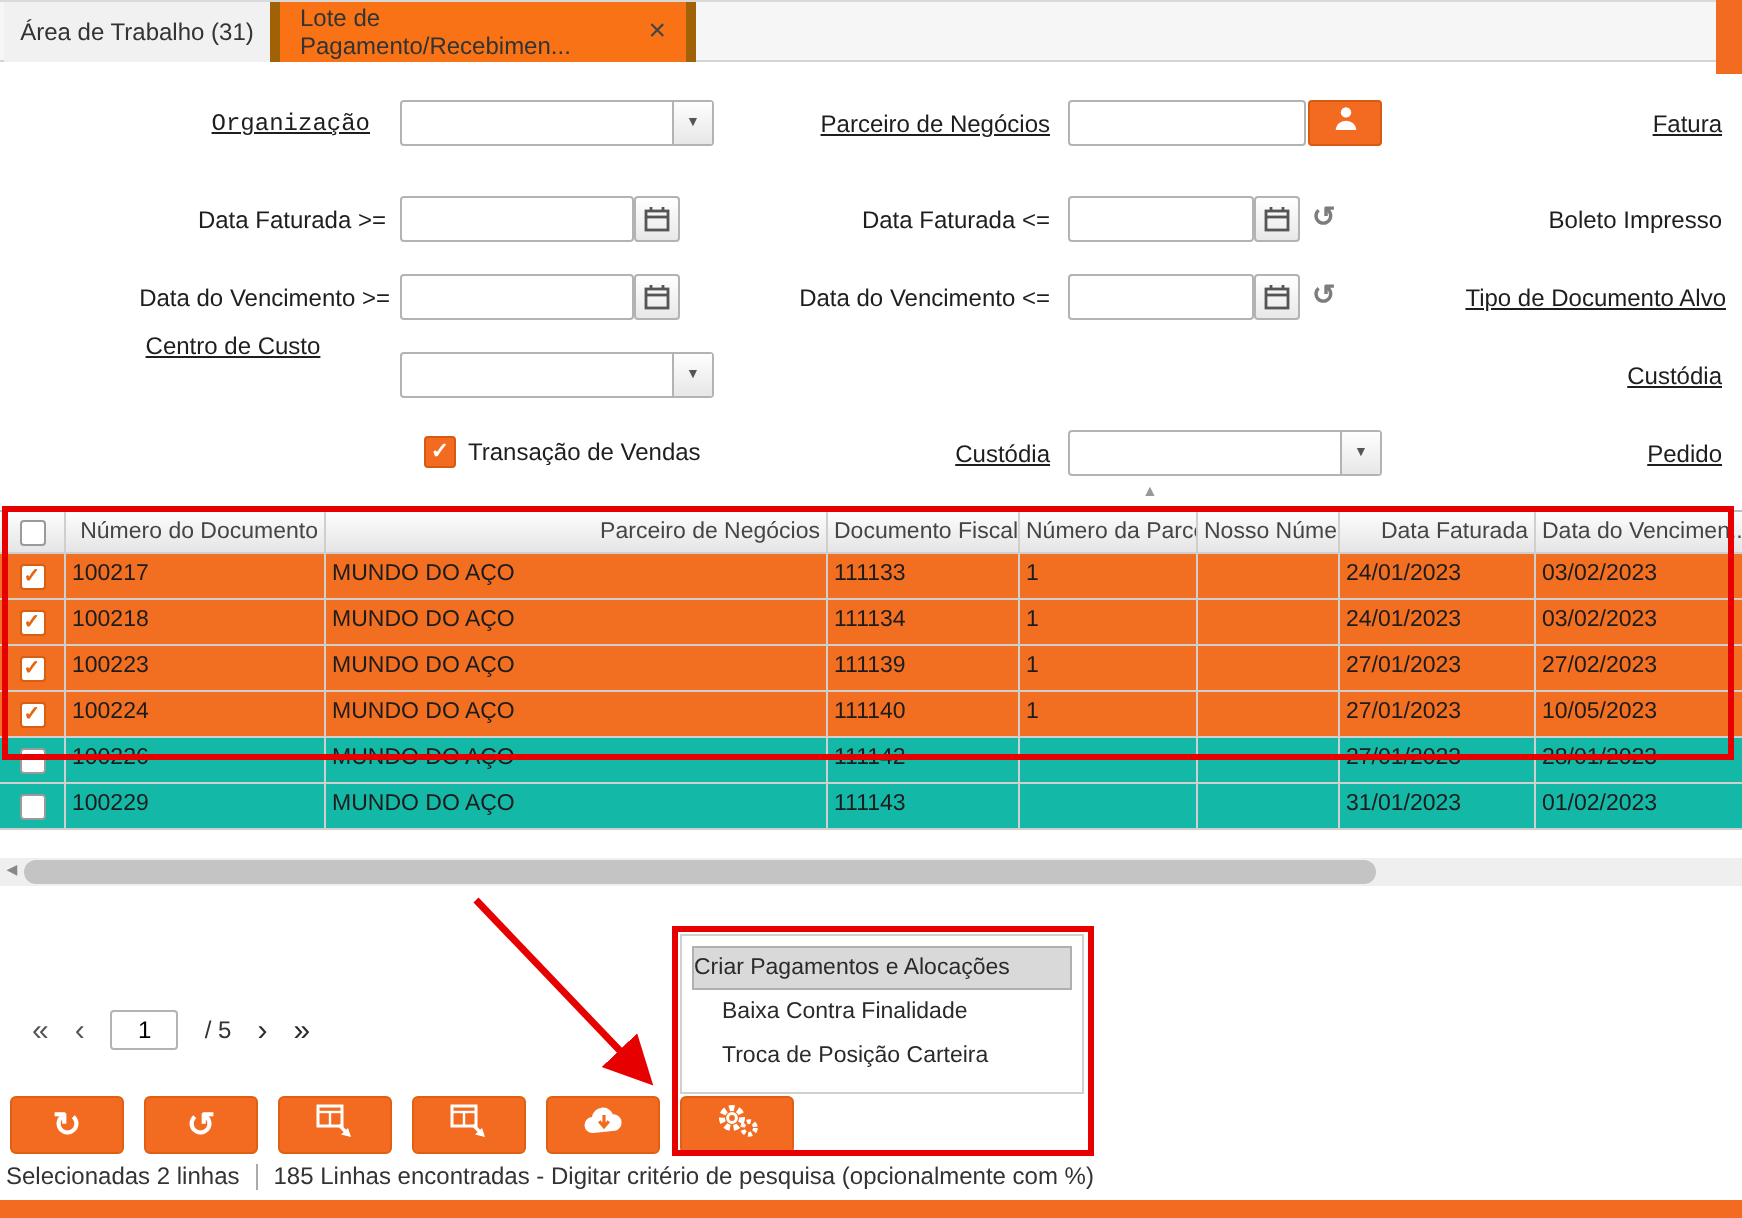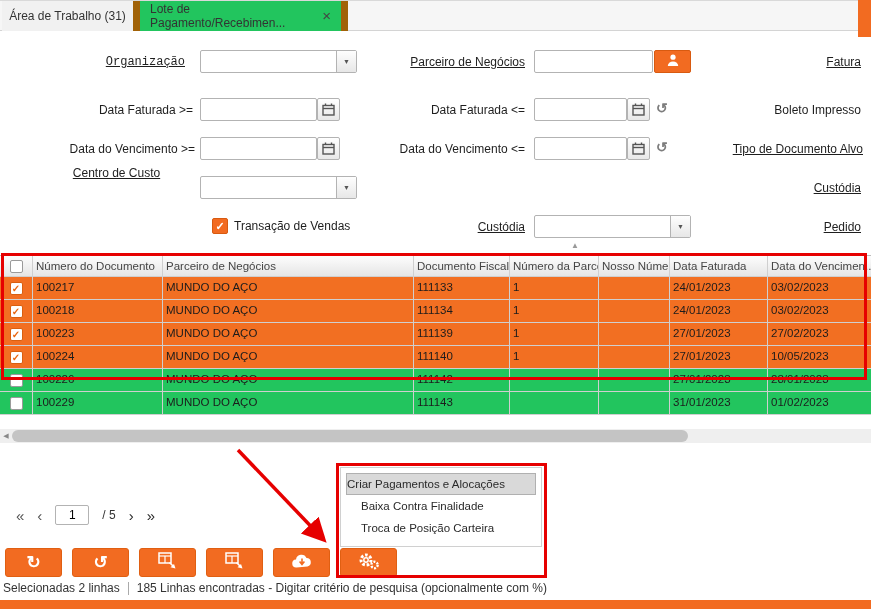--- a/index.html
+++ b/index.html
@@ -1,44 +1,44 @@
 <!DOCTYPE html>
 <html><head>
 <meta charset="utf-8">
 <style>
   html,body{margin:0;padding:0;background:#fff;font-family:"Liberation Sans",sans-serif;}
   #screen{position:relative;width:871px;height:609px;background:#fff;overflow:hidden;}
 
   
   .tabbar{position:absolute;left:0;top:0;width:871px;height:31px;background:#f6f6f6;border-top:1px solid #d9d9d9;border-bottom:1px solid #d4d4d4;box-sizing:border-box;}
-  .tab{position:absolute;top:0;height:30px;box-sizing:border-box;border-right:7px solid #a16207;font-size:12px;color:#333;display:flex;align-items:center;justify-content:center;background:#f1f1f1;cursor:default;}
-  .tab.active{background:#22c55e;justify-content:flex-start;padding:0 10px;gap:10px;}
+  .tab{position:absolute;top:0;height:30px;box-sizing:border-box;border-right:5px solid #a16207;font-size:12px;color:#333;display:flex;align-items:center;justify-content:center;background:#f1f1f1;cursor:default;}
+  .tab.active{background:#f97316;justify-content:flex-start;padding:0 10px;gap:10px;}
   .tabclose{font-size:15px;color:#444;line-height:14px;margin-left:auto;}
   .corner-accent{position:absolute;right:0;top:0;width:13px;height:37px;background:#f26b21;}
 
   
   .flbl{position:absolute;font-size:12px;color:#1e1e1e;white-space:nowrap;}
   .flbl.r{text-align:right;}
   .flbl.u{text-decoration:underline;}
   .fin{position:absolute;box-sizing:border-box;height:23px;background:#fff;border:1px solid #b3b3b3;border-radius:2px;font-size:12px;padding:0 4px;font-family:inherit;outline:none;}
   .combo{position:absolute;box-sizing:border-box;height:23px;background:#fff;border:1px solid #b3b3b3;border-radius:2px;}
   .combo .dd{position:absolute;right:0;top:0;bottom:0;width:19px;border-left:1px solid #b3b3b3;background:linear-gradient(#fefefe,#e7e7e7);text-align:center;font-size:7px;color:#555;line-height:21px;cursor:pointer;}
   .calbtn{position:absolute;box-sizing:border-box;width:23px;height:23px;background:linear-gradient(#fff,#e8e8e8);border:1px solid #b3b3b3;border-radius:2px;display:flex;align-items:center;justify-content:center;cursor:pointer;}
   .orangebtn{position:absolute;box-sizing:border-box;height:23px;background:#f26b21;border:1px solid #d85a10;border-radius:2px;display:flex;align-items:center;justify-content:center;cursor:pointer;}
   .hist{position:absolute;font-size:14px;font-weight:700;color:#7d7d7d;cursor:pointer;}
   .fcbx{position:absolute;box-sizing:border-box;width:16px;height:16px;background:#f26b21;border:1px solid #d85a10;border-radius:2px;color:#fff;font-size:11px;line-height:14px;text-align:center;font-weight:700;cursor:pointer;}
   .collapse{position:absolute;font-size:8px;color:#999;cursor:pointer;}
 
   
   .tablewrap{position:absolute;left:0;top:255px;width:871px;}
-  .trow{display:flex;height:23px;background:#22c55e;border-bottom:1px solid #cfcfcf;box-sizing:border-box;}
+  .trow{display:flex;height:23px;background:#14b8a6;border-bottom:1px solid #cfcfcf;box-sizing:border-box;}
   .trow.thead{height:22px;background:linear-gradient(#fdfdfd,#e5e5e5);border-top:1px solid #bdbdbd;}
   .trow.sel{background:#f26f22;}
   .tc{box-sizing:border-box;height:100%;padding:4px 3px 0 3px;border-right:1px solid #cfcfcf;font-size:11.5px;white-space:nowrap;overflow:hidden;color:#1c1c1c;}
-  .thead .tc{color:#454545;}
+  .thead .tc{color:#454545;text-align:right;}
   .tc.cb{display:flex;align-items:center;justify-content:center;padding:0;}
   .cb{width:33px;}.c1{width:130px;}.c2{width:251px;}.c3{width:96px;}.c4{width:89px;}.c5{width:71px;}.c6{width:98px;}.c7{width:103px;border-right:none;}
   .cbx{box-sizing:border-box;width:13px;height:13px;background:#fff;border:1px solid #9a9a9a;border-radius:2px;font-size:10px;line-height:11px;text-align:center;color:transparent;cursor:pointer;}
   .cbx.on{border:1px solid #d95f10;color:#e8640f;font-weight:700;}
 
   
   .hscroll{position:absolute;left:0;top:429px;width:871px;height:14px;background:#efefef;}
   .hscroll .larr{position:absolute;left:0;top:0;width:12px;height:14px;font-size:7px;color:#888;text-align:center;line-height:14px;cursor:pointer;}
   .hscroll .thumb{position:absolute;left:12px;top:1px;width:676px;height:12px;background:#c4c4c4;border-radius:6px;cursor:grab;}
 

